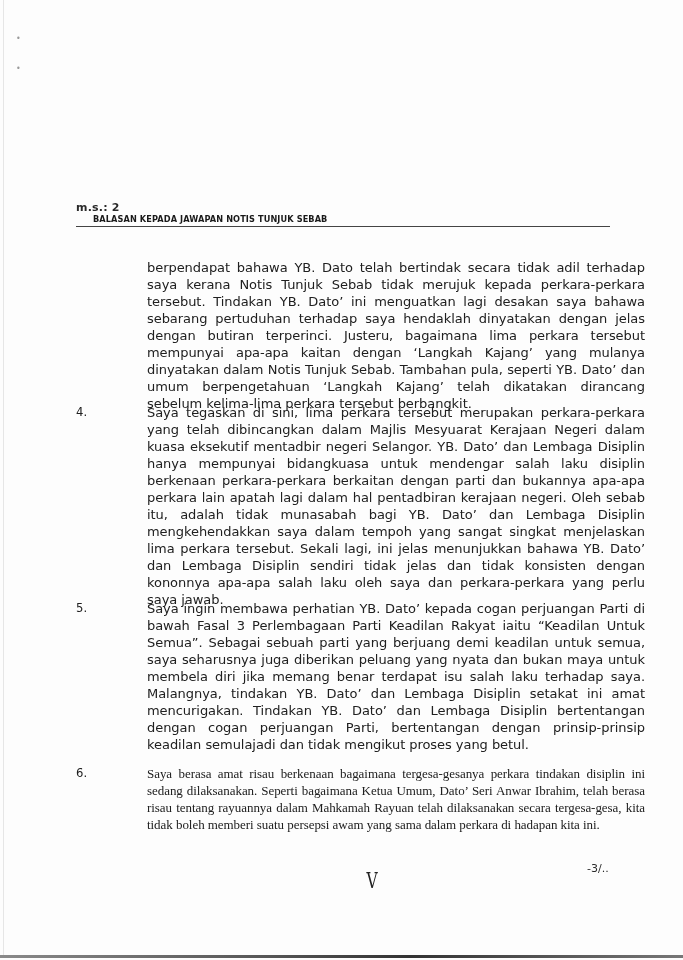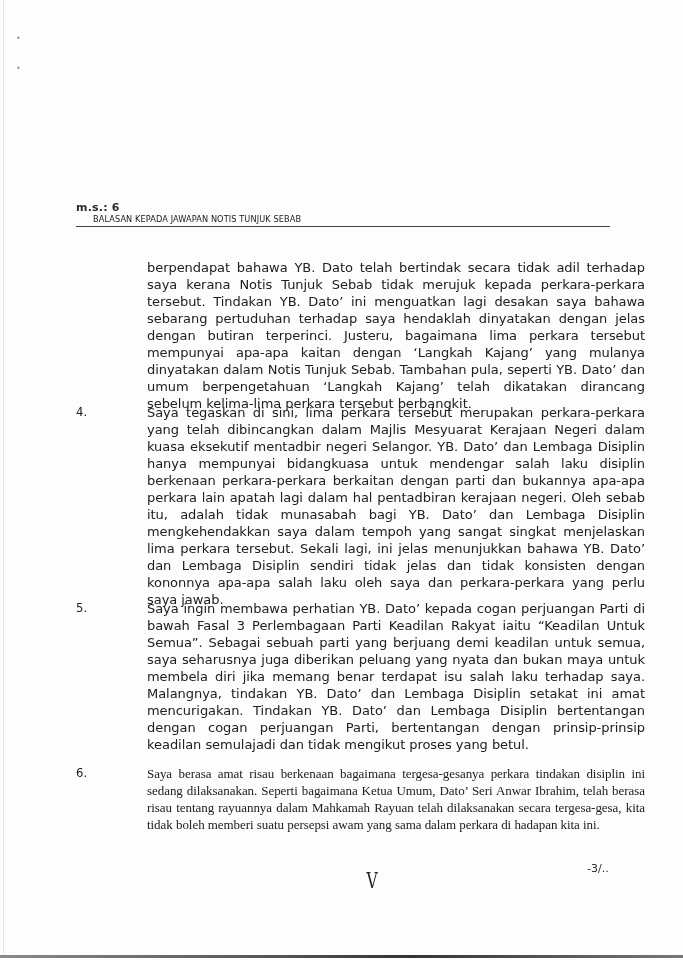--- a/index.html
+++ b/index.html
@@ -47,21 +47,21 @@
     }
     .ms {
       font-size: 11px;
       font-weight: bold;
       color: #2a2a2a;
       letter-spacing: 0.2px;
       line-height: 12px;
     }
     .header-title {
       font-size: 8.2px;
-      font-weight: normal;
+      font-weight: bold;
       color: #1a1a1a;
       letter-spacing: 0.1px;
       line-height: 11px;
       padding-left: 17px;
     }
     .header-rule {
       height: 1px;
       background: #444;
       margin-top: 1px;
     }
@@ -101,21 +101,21 @@
       transform: scaleX(0.7);
     }
   </style>
 </head>
 <body>
 
 <div class="page-edge-left"></div>
 <div class="specks">•<br>•</div>
 
 <div class="header">
-  <div class="ms">m.s.: 6</div>
+  <div class="ms">m.s.: 2</div>
   <div class="header-title">BALASAN KEPADA JAWAPAN NOTIS TUNJUK SEBAB</div>
   <div class="header-rule"></div>
 </div>
 
 <div class="para" style="top:259px;">berpendapat bahawa YB. Dato telah bertindak secara tidak adil terhadap saya kerana Notis Tunjuk Sebab tidak merujuk kepada perkara-perkara tersebut. Tindakan YB. Dato’ ini menguatkan lagi desakan saya bahawa sebarang pertuduhan terhadap saya hendaklah dinyatakan dengan jelas dengan butiran terperinci. Justeru, bagaimana lima perkara tersebut mempunyai apa-apa kaitan dengan ‘Langkah Kajang’ yang mulanya dinyatakan dalam Notis Tunjuk Sebab. Tambahan pula, seperti YB. Dato’ dan umum berpengetahuan ‘Langkah Kajang’ telah dikatakan dirancang sebelum kelima-lima perkara tersebut berbangkit.</div>
 
 <div class="para-num" style="top:404px;">4.</div>
 <div class="para" style="top:404px;">Saya tegaskan di sini, lima perkara tersebut merupakan perkara-perkara yang telah dibincangkan dalam Majlis Mesyuarat Kerajaan Negeri dalam kuasa eksekutif mentadbir negeri Selangor. YB. Dato’ dan Lembaga Disiplin hanya mempunyai bidangkuasa untuk mendengar salah laku disiplin berkenaan perkara-perkara berkaitan dengan parti dan bukannya apa-apa perkara lain apatah lagi dalam hal pentadbiran kerajaan negeri. Oleh sebab itu, adalah tidak munasabah bagi YB. Dato’ dan Lembaga Disiplin mengkehendakkan saya dalam tempoh yang sangat singkat menjelaskan lima perkara tersebut. Sekali lagi, ini jelas menunjukkan bahawa YB. Dato’ dan Lembaga Disiplin sendiri tidak jelas dan tidak konsisten dengan kononnya apa-apa salah laku oleh saya dan perkara-perkara yang perlu saya jawab.</div>
 
 <div class="para-num" style="top:600px;">5.</div>

